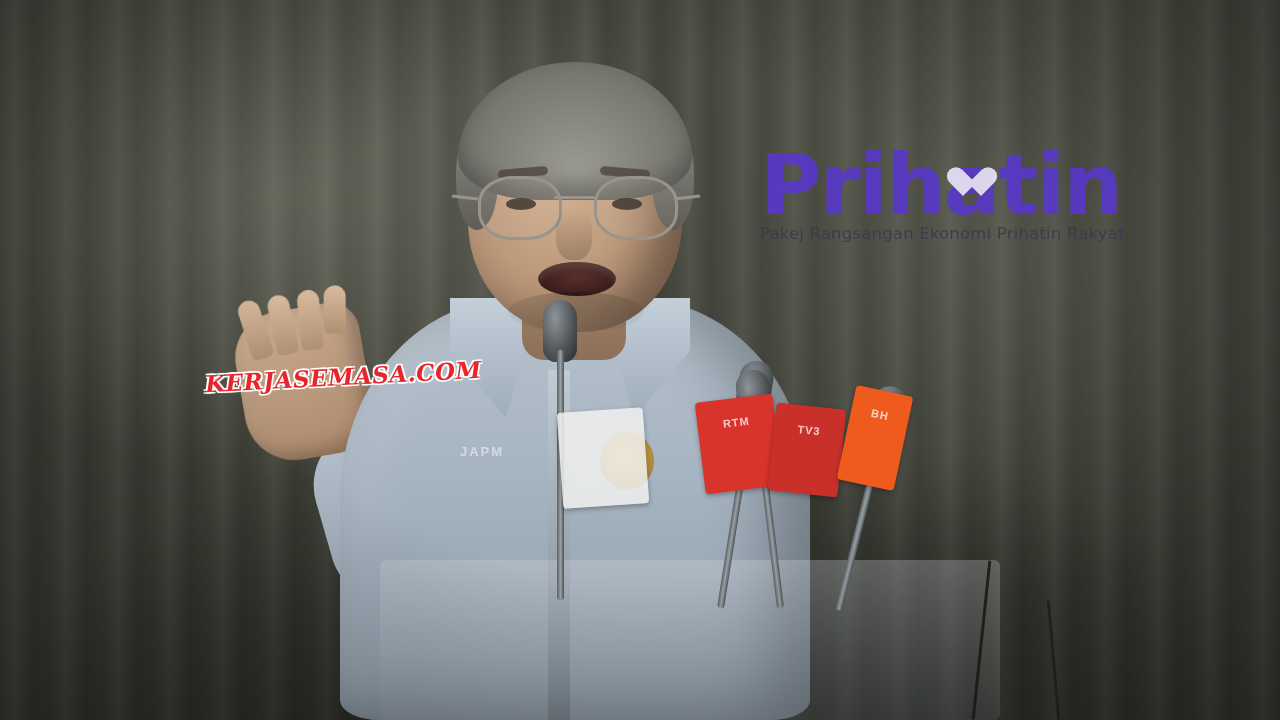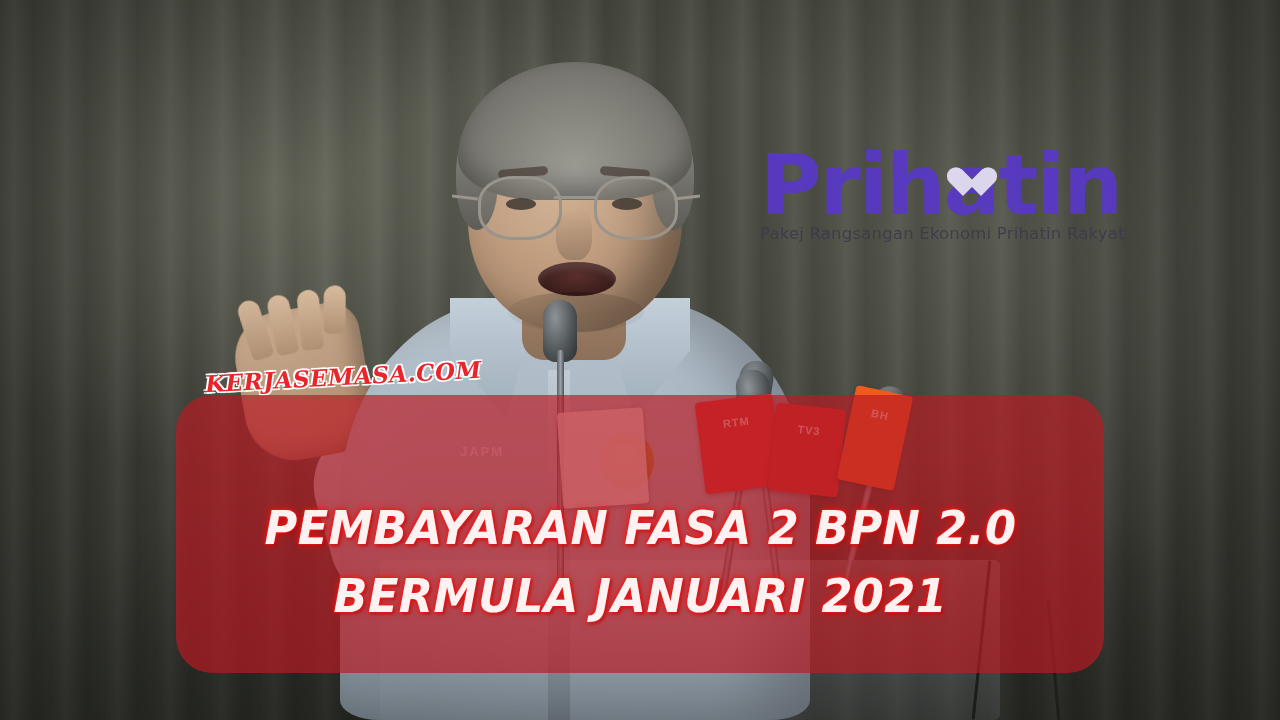--- a/index.html
+++ b/index.html
@@ -362,20 +362,14 @@
   <div class="vignette"></div>
 
   <div class="logo">
     <div class="logo-word">Prihatin</div>
     <div class="logo-heart"></div>
     <div class="logo-tag">Pakej Rangsangan Ekonomi Prihatin Rakyat</div>
   </div>
 
   <div class="watermark">KERJASEMASA.COM</div>
 
-  <div class="banner">
-    <div class="banner-inner">
-      <div class="headline">PEMBAYARAN FASA 2 BPN 2.0</div>
-      <div class="headline">BERMULA JANUARI 2021</div>
-    </div>
-  </div>
 
 </div>
 
 </body></html>

